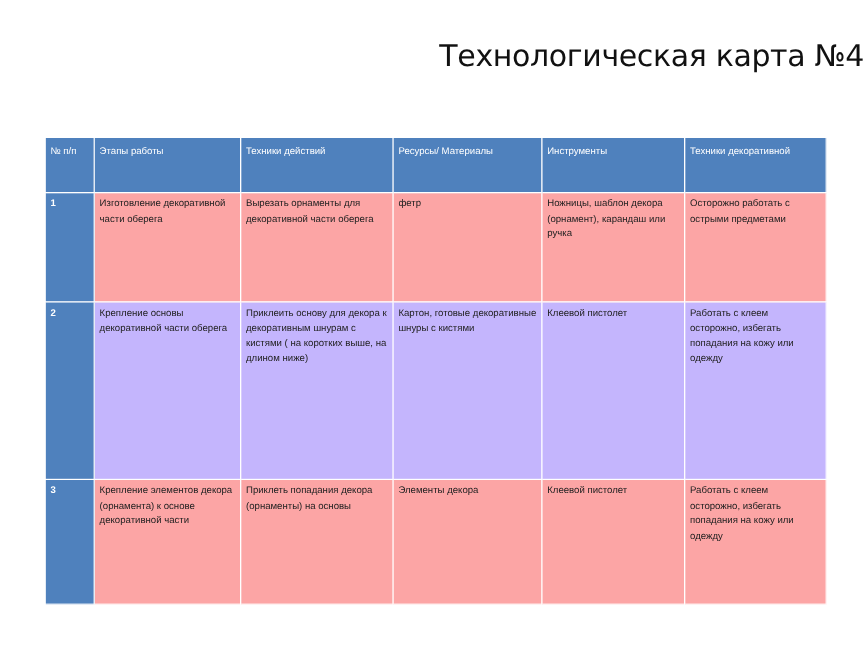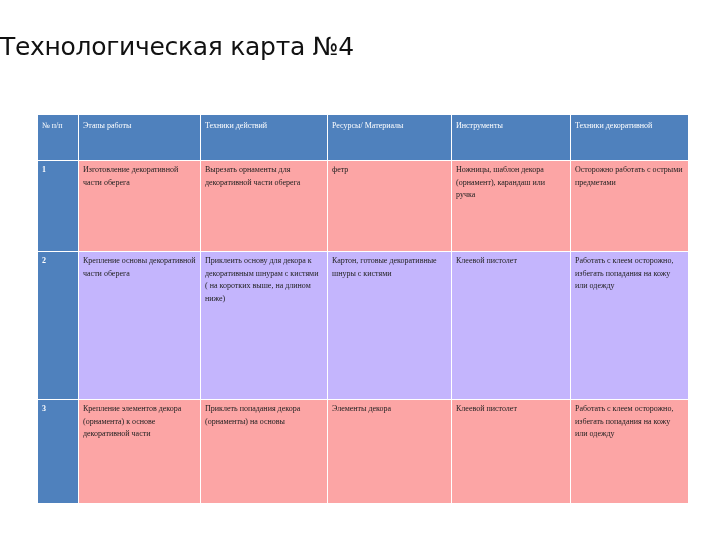--- a/index.html
+++ b/index.html
@@ -1,34 +1,33 @@
 <!DOCTYPE html>
 <html><head>
   <meta charset="utf-8">
   <style>
     html, body { margin: 0; padding: 0; }
     body {
       width: 720px; height: 540px; background: #ffffff; position: relative; overflow: hidden;
       font-family: "Liberation Sans", "DejaVu Sans", sans-serif;
     }
     .title {
-      position: absolute; left: 0; top: 30px; width: 720px; text-align: left;
+      position: absolute; left: 0; top: 30px; width: 720px; text-align: right;
       font-family: "DejaVu Sans", "Liberation Sans", sans-serif;
       color: #111; font-size: 25px; line-height: 33px; letter-spacing: -0.3px;
     }
     .title div { white-space: nowrap; }
     table.techmap {
       position: absolute; left: 37px; top: 114px; width: 651px; height: 388px;
       border-collapse: collapse; table-layout: fixed;
     }
     table.techmap td, table.techmap th {
       border: 1.5px solid #ffffff; vertical-align: top; text-align: left;
       font-size: 8px; line-height: 12.5px; color: #222; padding: 3px 4px; font-weight: normal;
       word-wrap: break-word;
-      font-family: Liberation Serif, serif;
     }
     table.techmap thead th {
       background: #4f81bd; color: #ffffff; height: 37px; padding-top: 5px;
     }
     table.techmap tbody td.num {
       background: #4f81bd; color: #ffffff; font-weight: bold;
     }
     tr.row-odd td { background: #fca5a5; }
     tr.row-even td { background: #c4b5fd; }
     tr.row-1 { height: 91px; }

